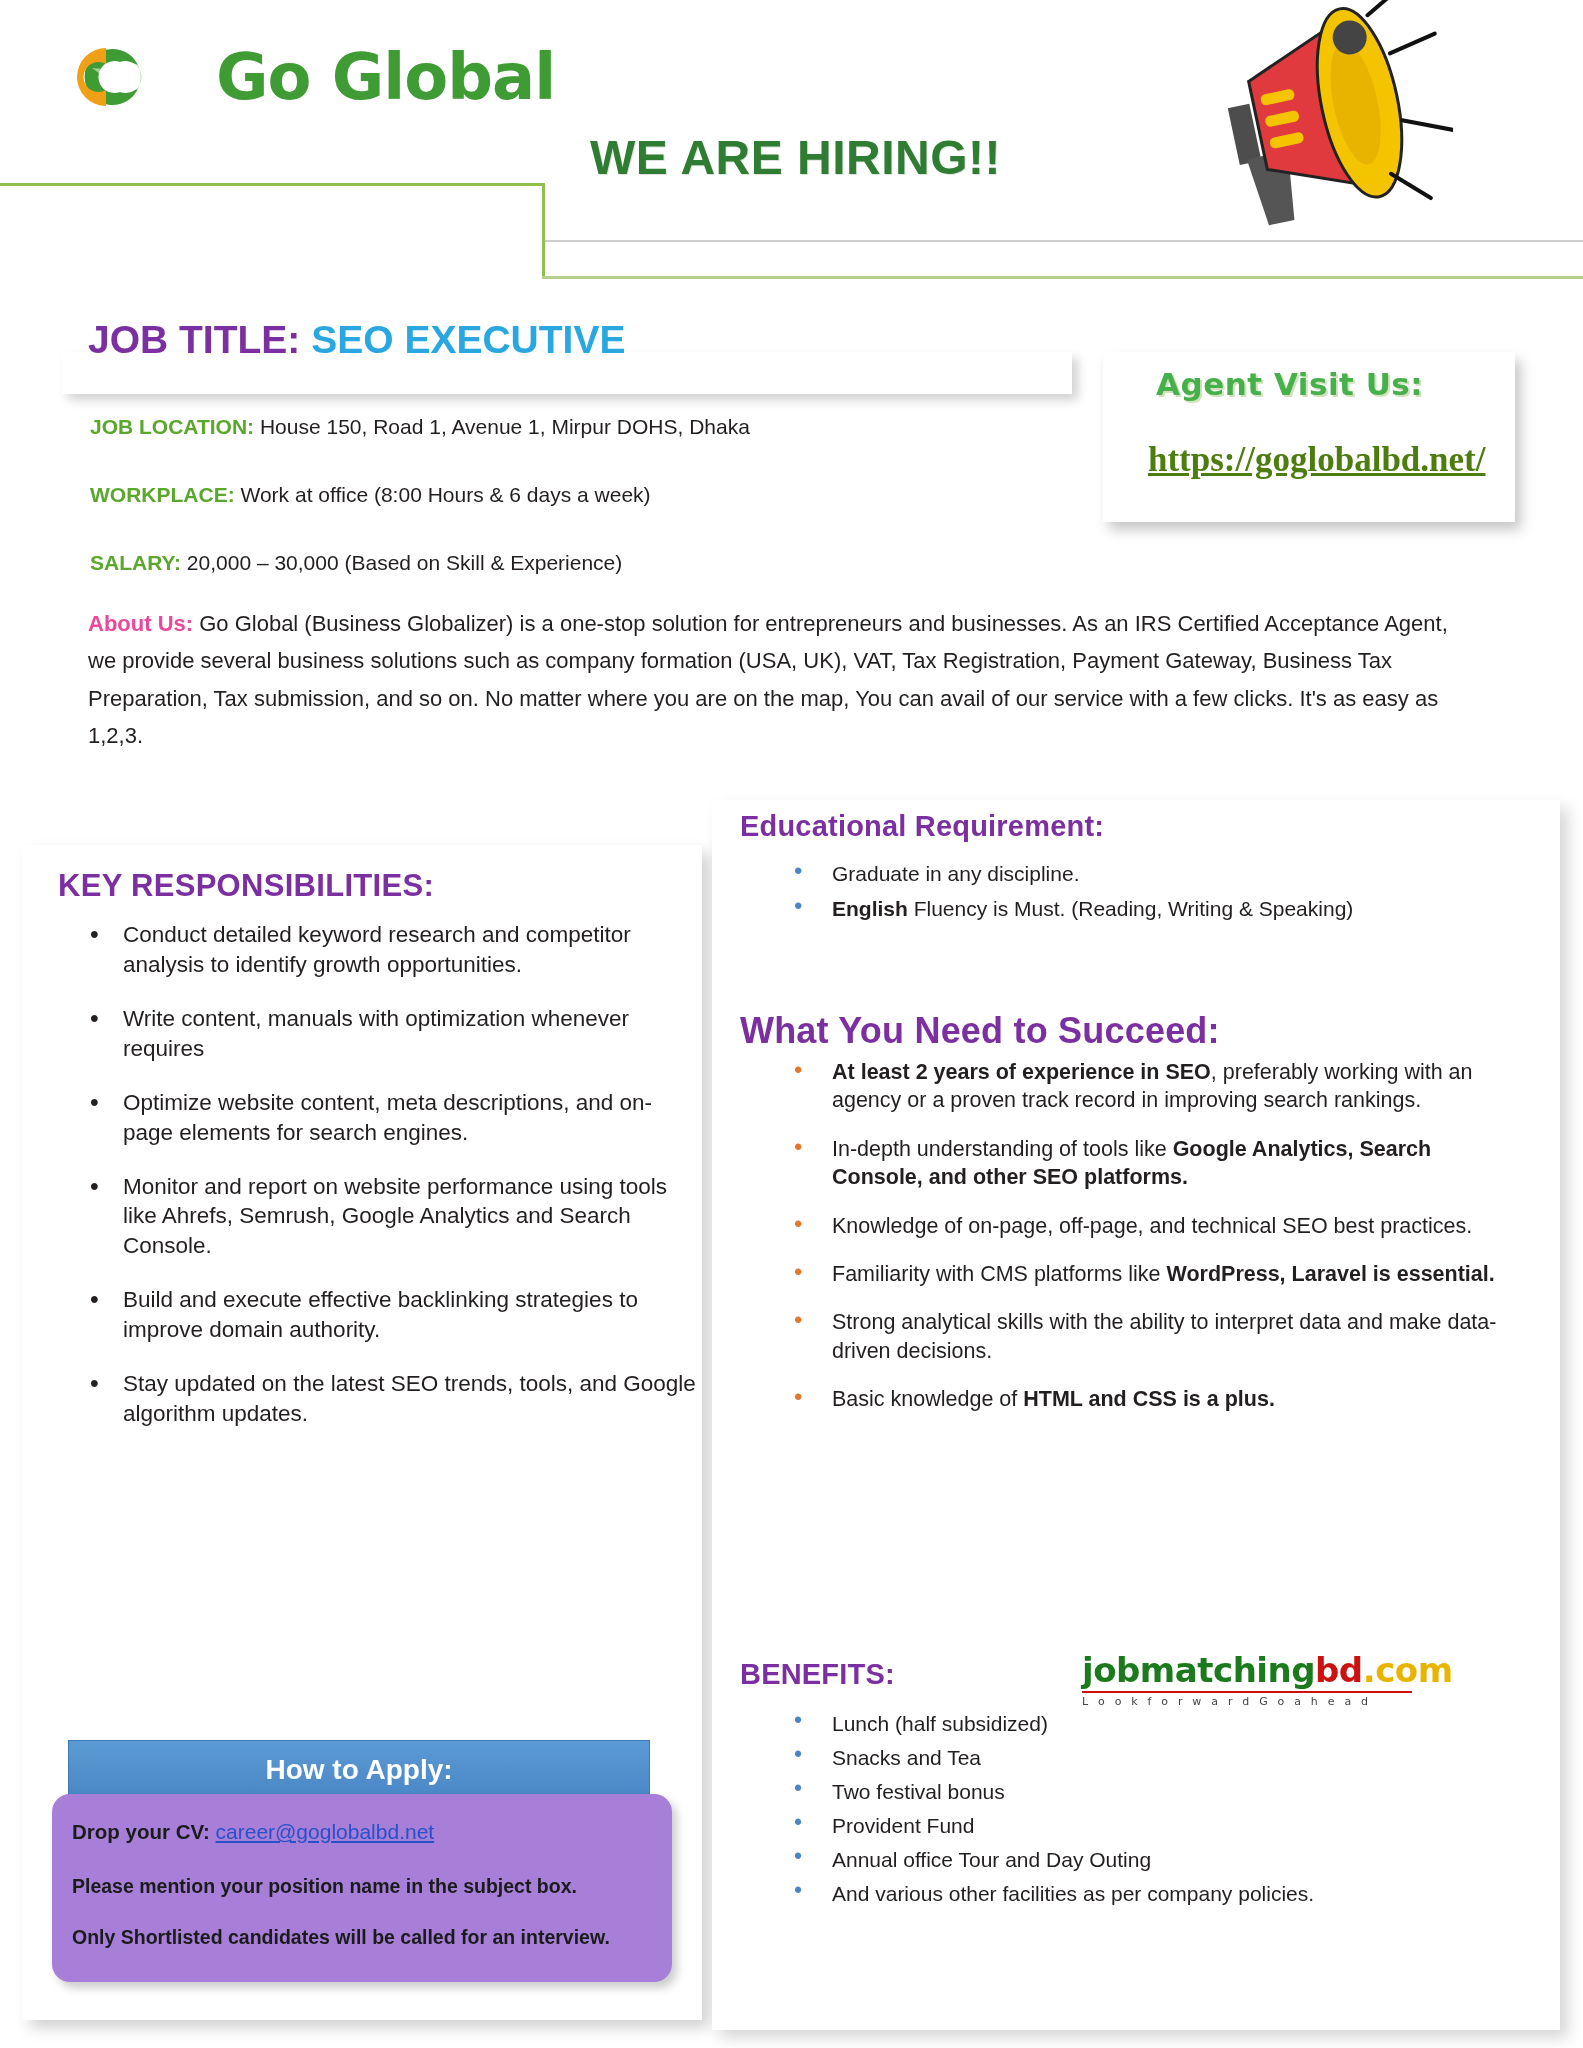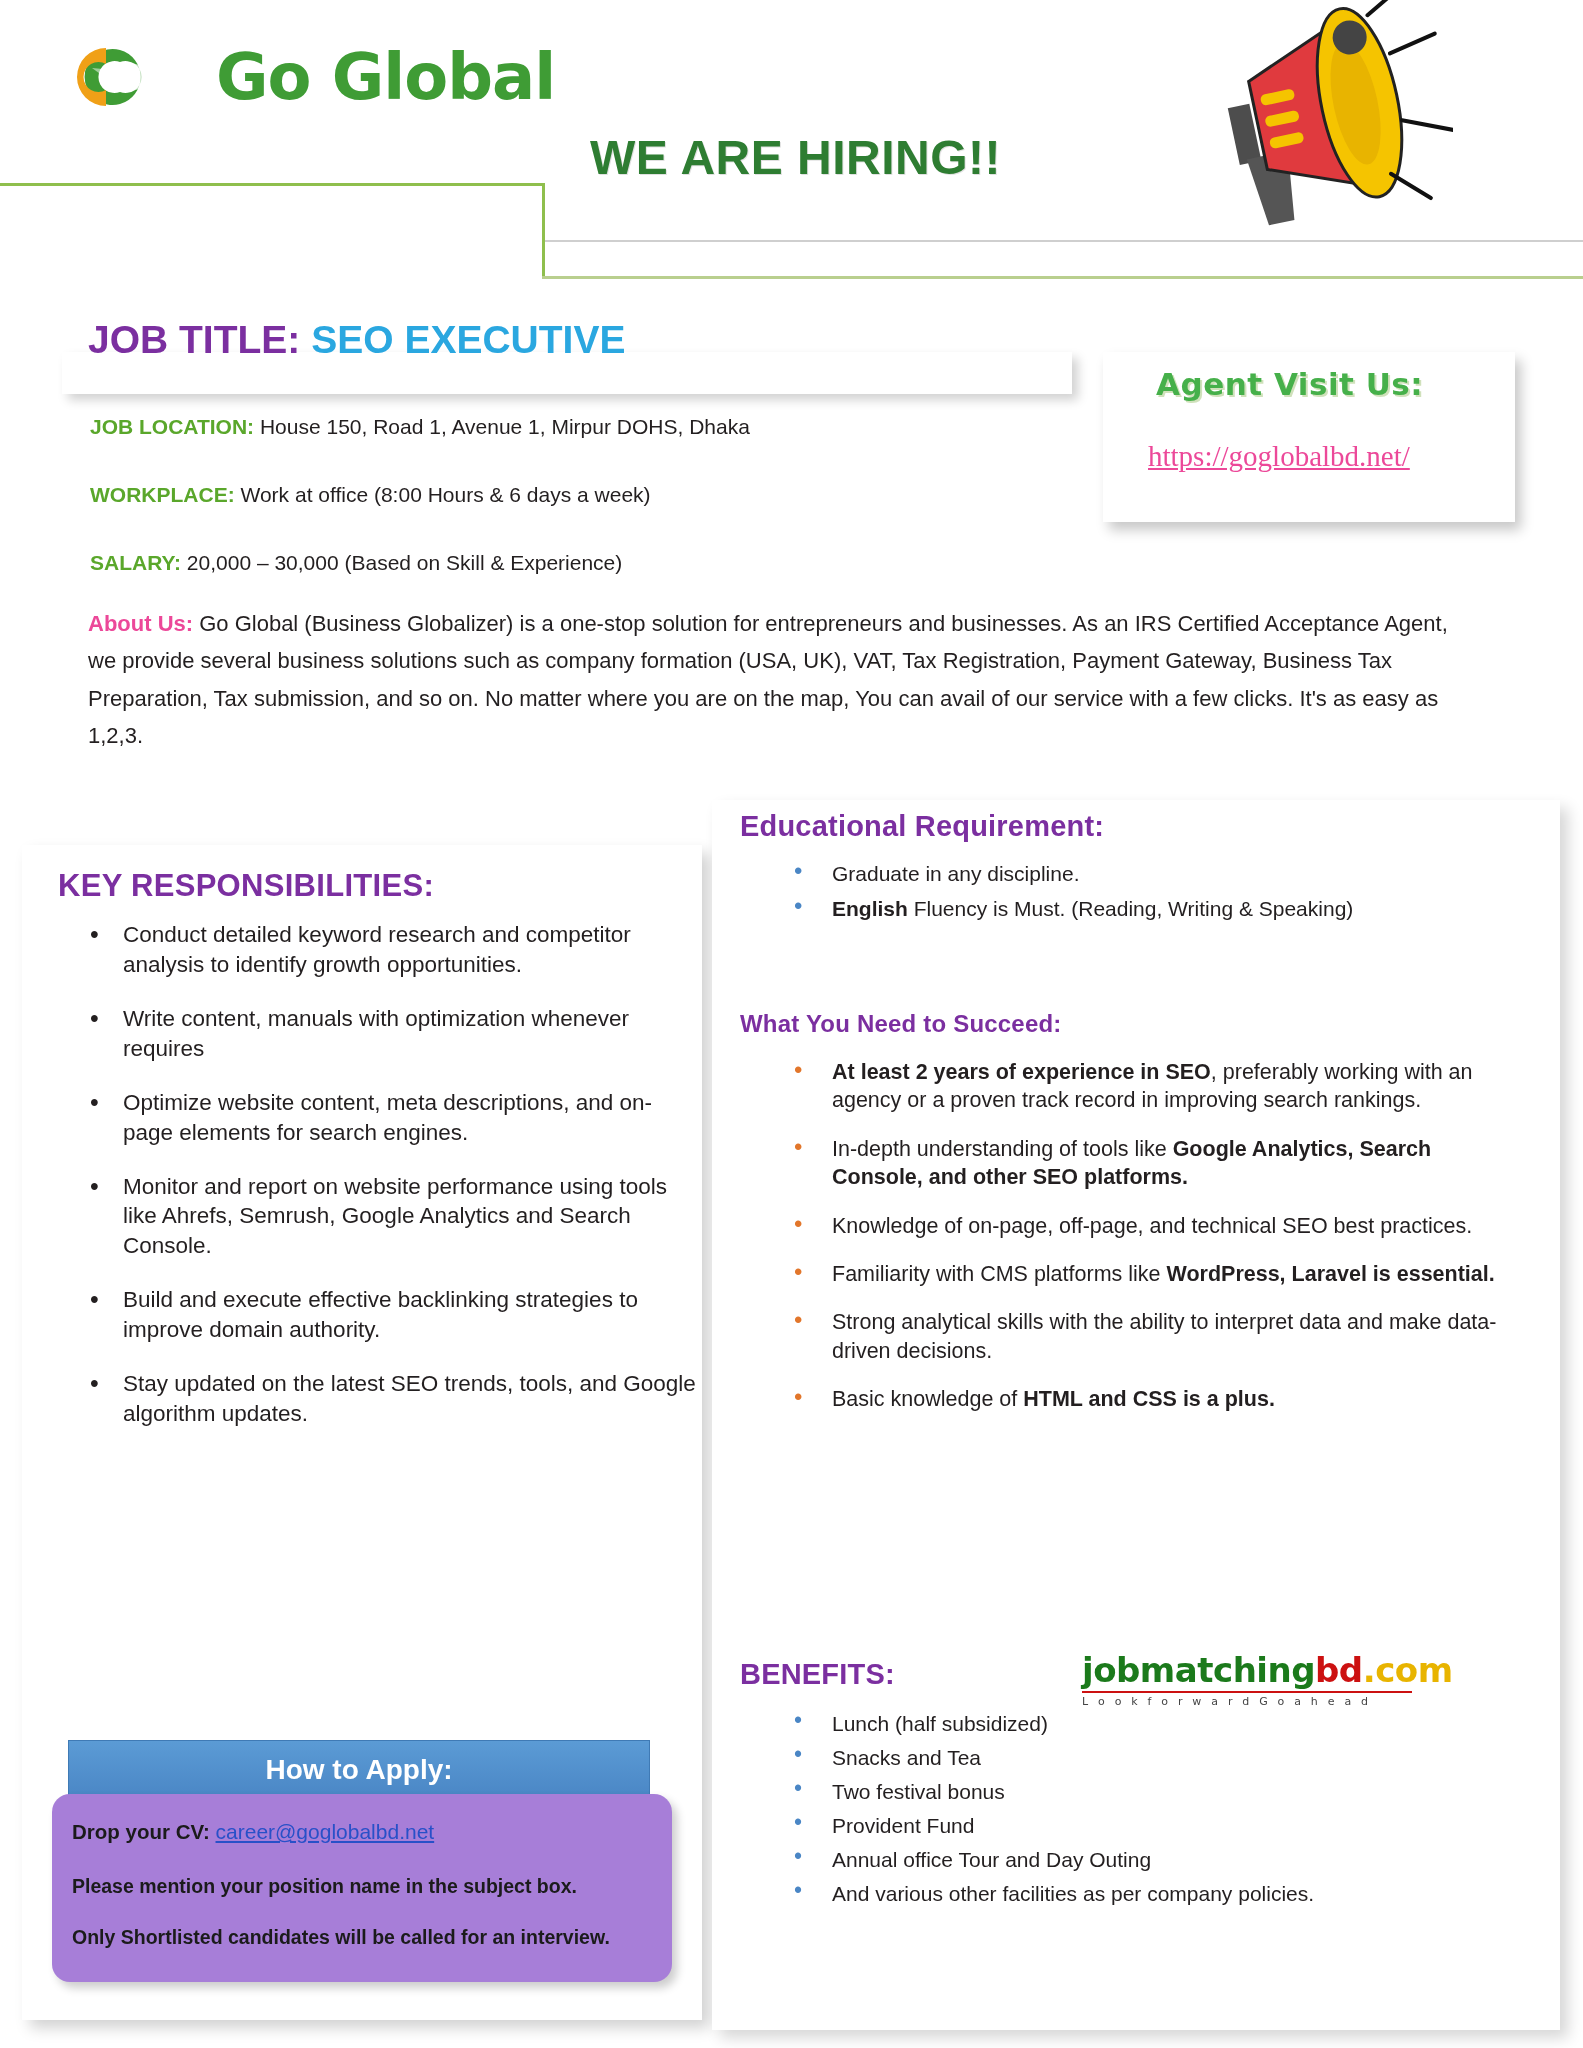--- a/index.html
+++ b/index.html
@@ -164,23 +164,24 @@
     font-size: 31px;
     color: #46b04a;
     text-shadow: 2px 2px 0 rgba(120,170,60,0.35);
     letter-spacing: 0.5px;
   }
   .visit-link {
     position: absolute;
     left: 1148px;
     top: 440px;
     font-family: "Liberation Serif", serif;
-    font-size: 29px;
-    color: #ec4899;
+    font-size: 35px;
+    color: #4d7c0f;
     text-decoration: underline;
+    font-weight: bold;
   }
 
   
   .left-card {
     position: absolute;
     left: 22px;
     top: 845px;
     width: 680px;
     height: 1175px;
     background: #ffffff;
@@ -276,21 +277,21 @@
     background: #ffffff;
     box-shadow: 8px 8px 14px rgba(0,0,0,0.16);
   }
   .sec-title {
     position: absolute;
     font-weight: bold;
     color: #7b2fa0;
     letter-spacing: 0.2px;
   }
   .edu-title { left: 740px; top: 810px; font-size: 29px; }
-  .succeed-title { left: 740px; top: 1010px; font-size: 24px; }
+  .succeed-title { left: 740px; top: 1010px; font-size: 36px; }
   .benefits-title { left: 740px; top: 1658px; font-size: 29px; }
 
   .edu-list {
     position: absolute;
     left: 780px;
     top: 862px;
     width: 740px;
     margin: 0; padding: 0; list-style: none;
   }
   .edu-list li {

